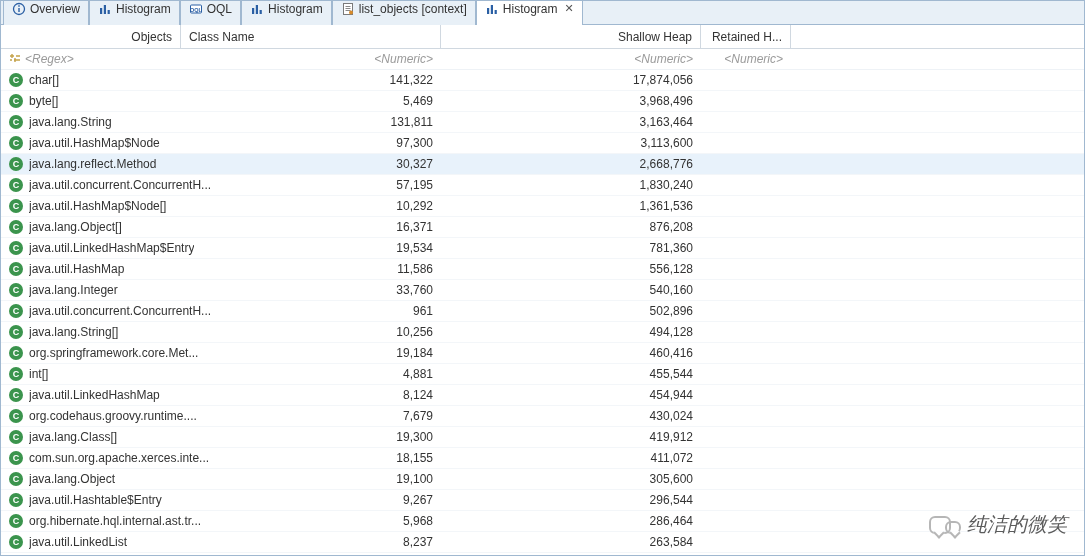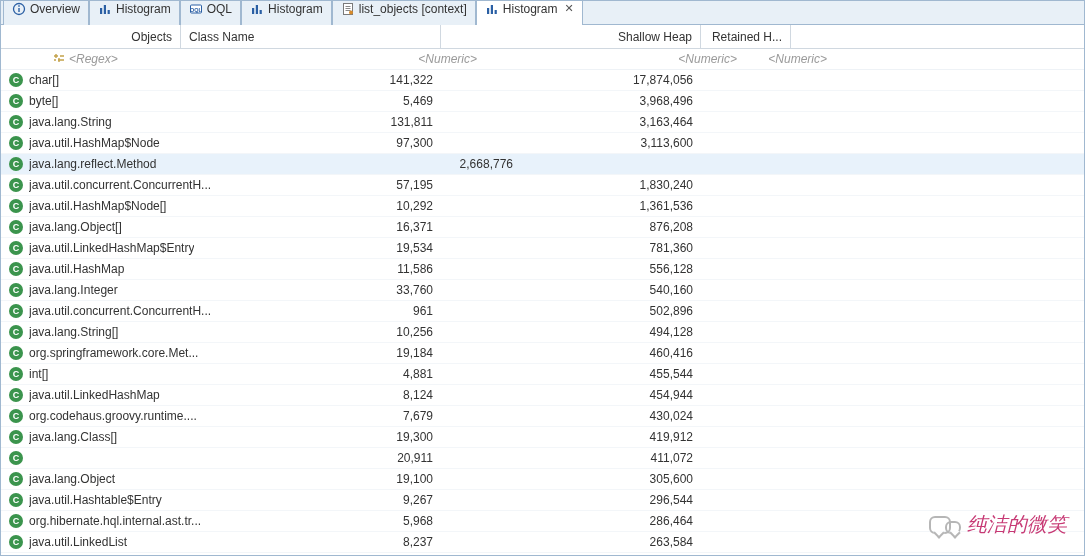--- a/index.html
+++ b/index.html
@@ -65,21 +65,20 @@
   .th.right { justify-content: flex-end; }
   .col-class { width: 260px; }
   .col-objects { width: 180px; }
   .col-shallow { width: 260px; }
   .col-retained { width: 90px; text-align: center; }
   
   .filter-row {
     display: flex;
     height: 21px;
     border-bottom: 1px solid #eef2f6;
-    padding-left: 44px;
   }
   .filter-cell {
     padding: 2px 8px;
     color: #9a9a9a;
     font-style: italic;
     display: flex;
     align-items: center;
   }
   .filter-cell.right { justify-content: flex-end; }
   .filter-icon {
@@ -122,21 +121,21 @@
     text-overflow: ellipsis;
   }
   
   .watermark {
     position: absolute;
     right: 18px;
     bottom: 18px;
     display: flex;
     align-items: center;
     gap: 6px;
-    color: #be185d;
+    color: #404040;
     font-style: italic;
     font-size: 20px;
     opacity: 0.85;
     pointer-events: none;
   }
   .wm-bubble {
     width: 22px; height: 18px;
     border: 2px solid #aaa;
     border-radius: 6px;
     position: relative;
@@ -282,20 +281,21 @@
       </div>
       <div class="cell right col-objects">97,300</div>
       <div class="cell right col-shallow">3,113,600</div>
       <div class="cell right col-retained"></div>
     </div>
     <div class="row selected">
       <div class="cell col-class">
         <span class="class-icon">C</span>
         <span class="class-name">java.lang.reflect.Method</span>
       </div>
+      <div class="cell right col-objects">30,327</div>
       <div class="cell right col-shallow">2,668,776</div>
       <div class="cell right col-retained"></div>
     </div>
     <div class="row">
       <div class="cell col-class">
         <span class="class-icon">C</span>
         <span class="class-name">java.util.concurrent.ConcurrentH...</span>
       </div>
       <div class="cell right col-objects">57,195</div>
       <div class="cell right col-shallow">1,830,240</div>
@@ -405,22 +405,23 @@
         <span class="class-icon">C</span>
         <span class="class-name">java.lang.Class[]</span>
       </div>
       <div class="cell right col-objects">19,300</div>
       <div class="cell right col-shallow">419,912</div>
       <div class="cell right col-retained"></div>
     </div>
     <div class="row">
       <div class="cell col-class">
         <span class="class-icon">C</span>
-      </div>
-      <div class="cell right col-objects">20,911</div>
+        <span class="class-name">com.sun.org.apache.xerces.inte...</span>
+      </div>
+      <div class="cell right col-objects">18,155</div>
       <div class="cell right col-shallow">411,072</div>
       <div class="cell right col-retained"></div>
     </div>
     <div class="row">
       <div class="cell col-class">
         <span class="class-icon">C</span>
         <span class="class-name">java.lang.Object</span>
       </div>
       <div class="cell right col-objects">19,100</div>
       <div class="cell right col-shallow">305,600</div>

